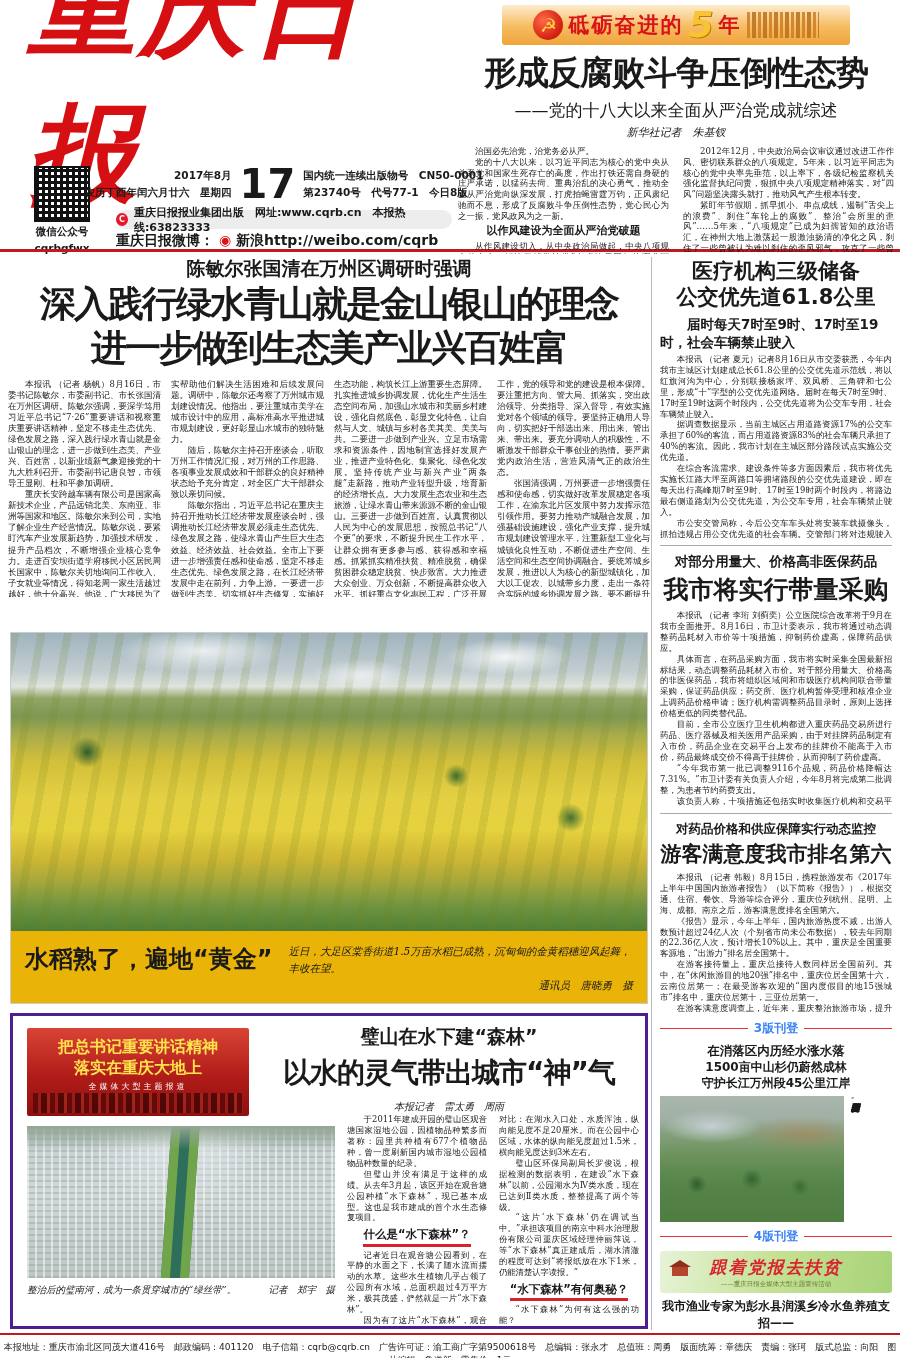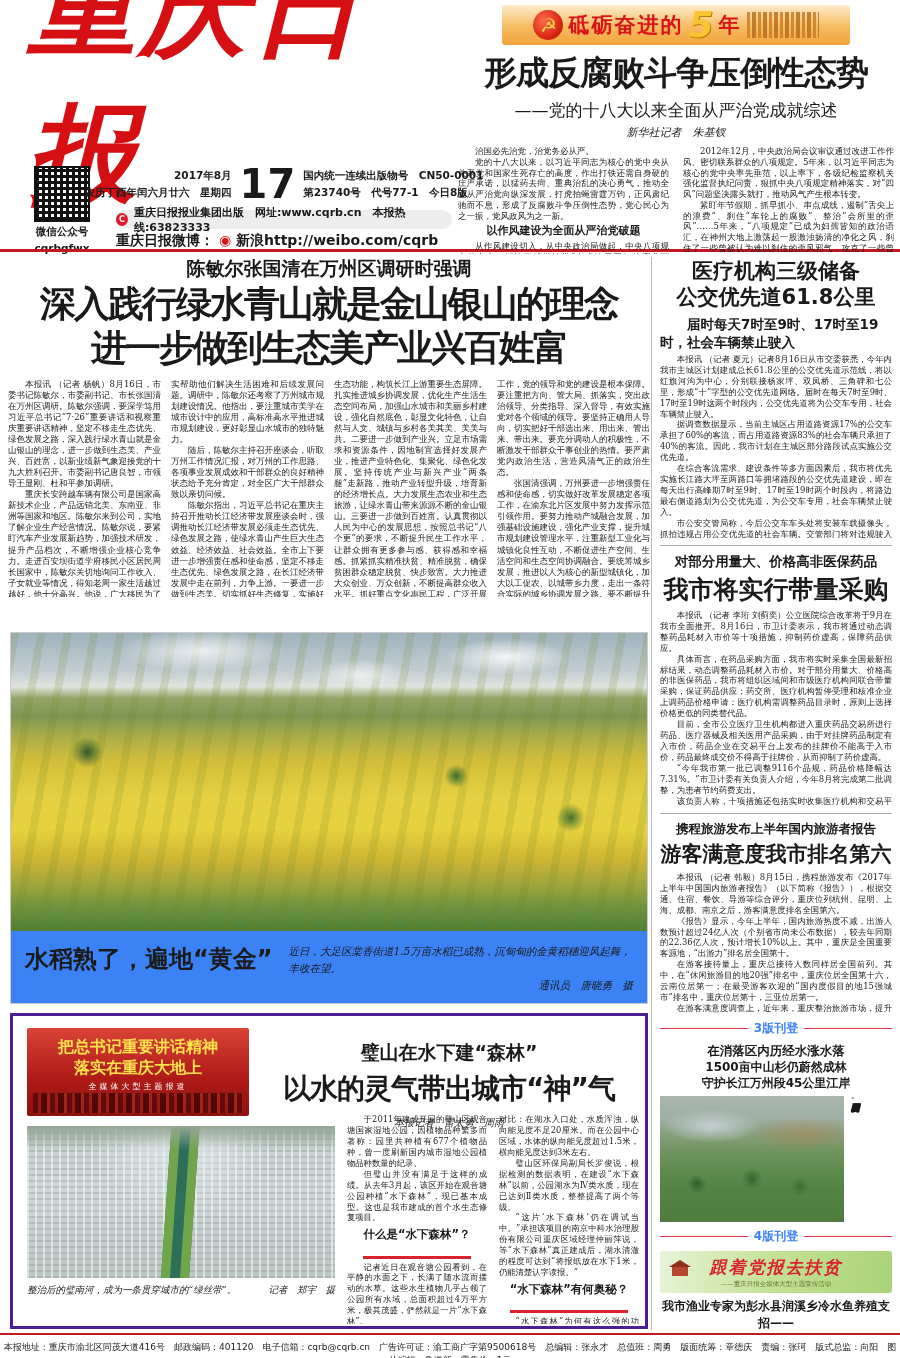--- a/index.html
+++ b/index.html
@@ -85,21 +85,21 @@
   .pov-banner { height:42px; margin:5px 0 5px; border-radius:3px; position:relative;
       background:linear-gradient(100deg,#e7f3d8,#c3e193 50%,#a8d378);
       display:flex; flex-direction:column; align-items:center; justify-content:center; }
   .pov-title { color:#d8232e; font-size:17px; font-weight:bold; font-style:italic; letter-spacing:2px; }
   .pov-sub { color:#6b7c3a; font-size:6.5px; margin-top:1px; }
   .house { position:absolute; left:12px; top:16px; width:16px; height:9px; background:#b5452c; }
   .house::before { content:""; position:absolute; left:-3px; top:-7px; border-left:11px solid transparent; border-right:11px solid transparent; border-bottom:7px solid #8f2f1d; }
   .pov-kicker { font-size:12px; font-weight:700; text-align:center; font-family:"DejaVu Sans",sans-serif; }
 
   
-  .photo-box { position:absolute; left:10px; top:632px; width:638px; height:372px; border:1px solid #cccccc; background:#3b82f6; }
+  .photo-box { position:absolute; left:10px; top:632px; width:638px; height:372px; border:1px solid #cccccc; background:#eab308; }
   .rice { width:100%; height:298px;
       background:
         radial-gradient(ellipse 90px 26px at 78% 8%, rgba(255,255,255,.85), transparent 70%),
         radial-gradient(ellipse 120px 30px at 30% 6%, rgba(255,255,255,.75), transparent 70%),
         radial-gradient(ellipse 70px 22px at 55% 14%, rgba(255,255,255,.6), transparent 70%),
         radial-gradient(circle 26px at 12% 40%, #2f5c2a, transparent 60%),
         radial-gradient(circle 20px at 70% 48%, #3c6b2e, transparent 60%),
         radial-gradient(circle 24px at 88% 62%, #41702f, transparent 60%),
         repeating-linear-gradient(100deg, rgba(110,130,30,.16) 0 8px, rgba(0,0,0,0) 8px 26px),
         linear-gradient(180deg,#9fb3bd 0%,#c3ced2 13%,#dfe4de 18%,#93a566 22%,#7d9752 28%,#a8ab4a 34%,#d2bf3a 43%,#e4d042 55%,#e6d13e 66%,#cdb634 76%,#a2a63c 84%,#6d9340 92%,#4f7f33 100%); }
@@ -110,39 +110,39 @@
 
   
   .bbox { position:absolute; left:10px; top:1013px; width:638px; height:316px; border:3px solid #4c1d95; background:#fff; }
   .promo { position:absolute; left:14px; top:12px; width:222px; height:88px; border-radius:2px; text-align:center; color:#ffe34d; padding-top:9px;
       background:linear-gradient(180deg,#d94436,#b01c18 55%,#8f0f0f); overflow:hidden; }
   .promo-l1 { font-size:16px; font-weight:900; font-family:"DejaVu Sans",sans-serif; }
   .promo-l2 { font-size:16px; font-weight:900; font-family:"DejaVu Sans",sans-serif; }
   .promo-l3 { font-size:8px; color:#ffffff; letter-spacing:3px; margin-top:2px; font-family:"DejaVu Sans",sans-serif; }
   .promo-sky { position:absolute; bottom:3px; left:6px; right:6px; height:20px; opacity:.9;
       background:repeating-linear-gradient(90deg, rgba(90,8,8,.95) 0 5px, rgba(150,30,22,.9) 5px 8px, rgba(70,5,5,.95) 8px 14px, rgba(160,40,28,.9) 14px 17px); }
-  .b-head { position:absolute; left:244px; top:24px; width:384px; text-align:center; }
+  .b-head { position:absolute; left:244px; top:8px; width:384px; text-align:center; }
   .b-kicker { font-size:19px; font-weight:800; font-family:"DejaVu Sans",sans-serif; }
   .b-title { font-size:28px; font-weight:900; margin-top:4px; letter-spacing:-1px; font-family:"DejaVu Sans",sans-serif; }
   .b-byline { font-size:10px; font-style:italic; margin-top:8px; }
   .b-photo { position:absolute; left:14px; top:110px; width:308px; height:152px; overflow:hidden;
       background:
         radial-gradient(ellipse at 50% -10%, #e8eef0 0%, transparent 45%),
         repeating-linear-gradient(90deg, rgba(255,255,255,.5) 0 2px, transparent 2px 8px),
         repeating-linear-gradient(0deg, rgba(140,150,150,.35) 0 2px, transparent 2px 6px),
         linear-gradient(180deg,#aebfb9 0%,#c8d2d3 18%,#cfd6d6 45%,#c4cdcd 75%,#bcc7c4 100%); }
   .b-hills { position:absolute; top:0; left:0; right:0; height:24px; background:linear-gradient(180deg,#94a694,rgba(148,166,148,0)); }
   .b-river { position:absolute; left:45%; top:-8px; width:28px; height:115%; transform:rotate(4deg);
       background:#2e6f5c; border-left:9px solid #71a54c; border-right:9px solid #71a54c; }
   .b-pcap { position:absolute; left:14px; top:268px; width:308px; font-size:9.5px; font-style:italic; display:flex; justify-content:space-between; gap:8px; }
   .b-cols { position:absolute; left:334px; top:98px; width:292px; height:210px; overflow:hidden; display:flex; gap:12px; }
   .b-col { flex:1; font-size:8.3px; line-height:1.32; text-align:justify; }
   .b-col p { text-indent:2em; }
   .subhead-red { text-align:center; font-weight:900; font-size:11.5px; margin:4px 0 3px; font-family:"DejaVu Sans",sans-serif; }
-  .subhead-red span { display:inline-block; border-bottom:3px solid #d8232e; padding-bottom:13px; }
+  .subhead-red span { display:inline-block; border-bottom:3px solid #d8232e; padding-bottom:1px; }
 
   
   .f-rule { position:absolute; left:0; top:1333px; width:900px; height:2px; background:#c01920; }
   .footer { position:absolute; left:0; top:1341px; width:900px; text-align:center; font-size:9px; color:#222; font-family:"DejaVu Sans",sans-serif; }
 </style>
 </head>
 <body>
 
 <div class="page">
 
@@ -250,21 +250,21 @@
         <p>具体而言，在药品采购方面，我市将实时采集全国最新招标结果，动态调整药品耗材入市价。对于部分用量大、价格高的非医保药品，我市将组织区域间和市级医疗机构间联合带量采购，保证药品供应；药交所、医疗机构暂停受理和核准企业上调药品价格申请；医疗机构需调整药品目录时，原则上选择价格更低的同类替代品。</p>
         <p>目前，全市公立医疗卫生机构都进入重庆药品交易所进行药品、医疗器械及相关医用产品采购，由于对挂牌药品制定有入市价，药品企业在交易平台上发布的挂牌价不能高于入市价，药品最终成交价不得高于挂牌价，从而抑制了药价虚高。</p>
         <p>“今年我市第一批已调整9116个品规，药品价格降幅达7.31%。”市卫计委有关负责人介绍，今年8月将完成第二批调整，为患者节约药费支出。</p>
         <p>该负责人称，十项措施还包括实时收集医疗机构和交易平台供货情况，开展短缺药品监测，对短缺药品实施市级集中储备单位、配送企业、医疗机构三级储备；全面实施药品采购“两票制”，减少中间流通环节，规范药品流通秩序；对药品价格和供应保障实行动态监控，严格实施黑名单和退出机制等。</p>
       </div>
     </div>
 
     <div class="divider"></div>
 
     <div>
-      <div class="rail-kicker2">携程旅游发布上半年国内旅游者报告</div>
+      <div class="rail-kicker2">对药品价格和供应保障实行动态监控</div>
       <div class="rail-h-tour">游客满意度我市排名第六</div>
       <div class="rbody tour-body">
         <p>本报讯 （记者 韩毅）8月15日，携程旅游发布《2017年上半年中国国内旅游者报告》（以下简称《报告》），根据交通、住宿、餐饮、导游等综合评分，重庆位列杭州、昆明、上海、成都、南京之后，游客满意度排名全国第六。</p>
         <p>《报告》显示，今年上半年，国内旅游热度不减，出游人数预计超过24亿人次（个别省市尚未公布数据），较去年同期的22.36亿人次，预计增长10%以上。其中，重庆是全国重要客源地，“出游力”排名居全国第十。</p>
         <p>在游客接待量上，重庆总接待人数同样居全国前列。其中，在“休闲旅游目的地20强”排名中，重庆位居全国第十六，云南位居第一；在最受游客欢迎的“国内度假目的地15强城市”排名中，重庆位居第十，三亚位居第一。</p>
         <p>在游客满意度调查上，近年来，重庆整治旅游市场，提升服务质量，收效明显，得到4.68分（满分5分），在“国内旅游游客点评10强城市”排名中，位列杭州、昆明、上海、成都、南京之后，排名全国第六。</p>
       </div>
     </div>
 
     <div class="page-tag">

